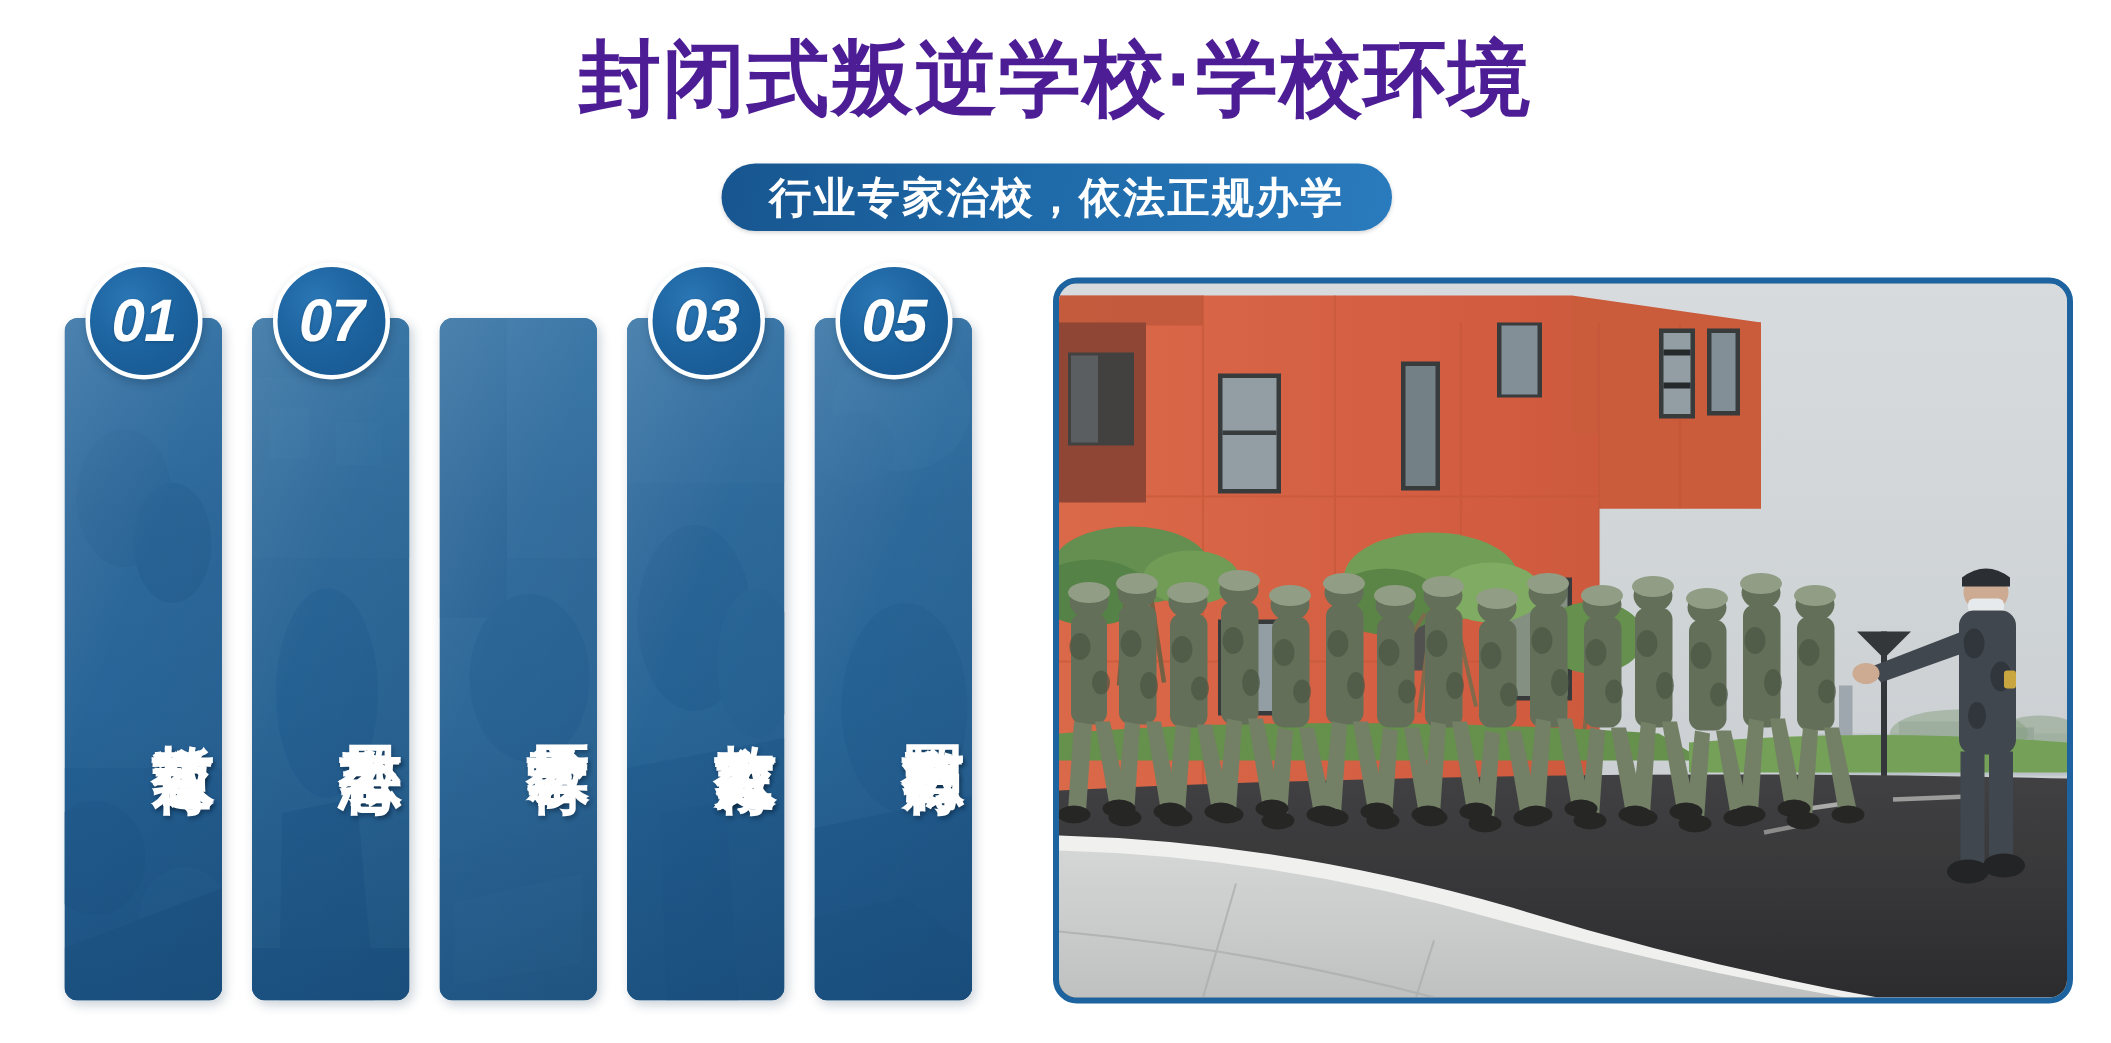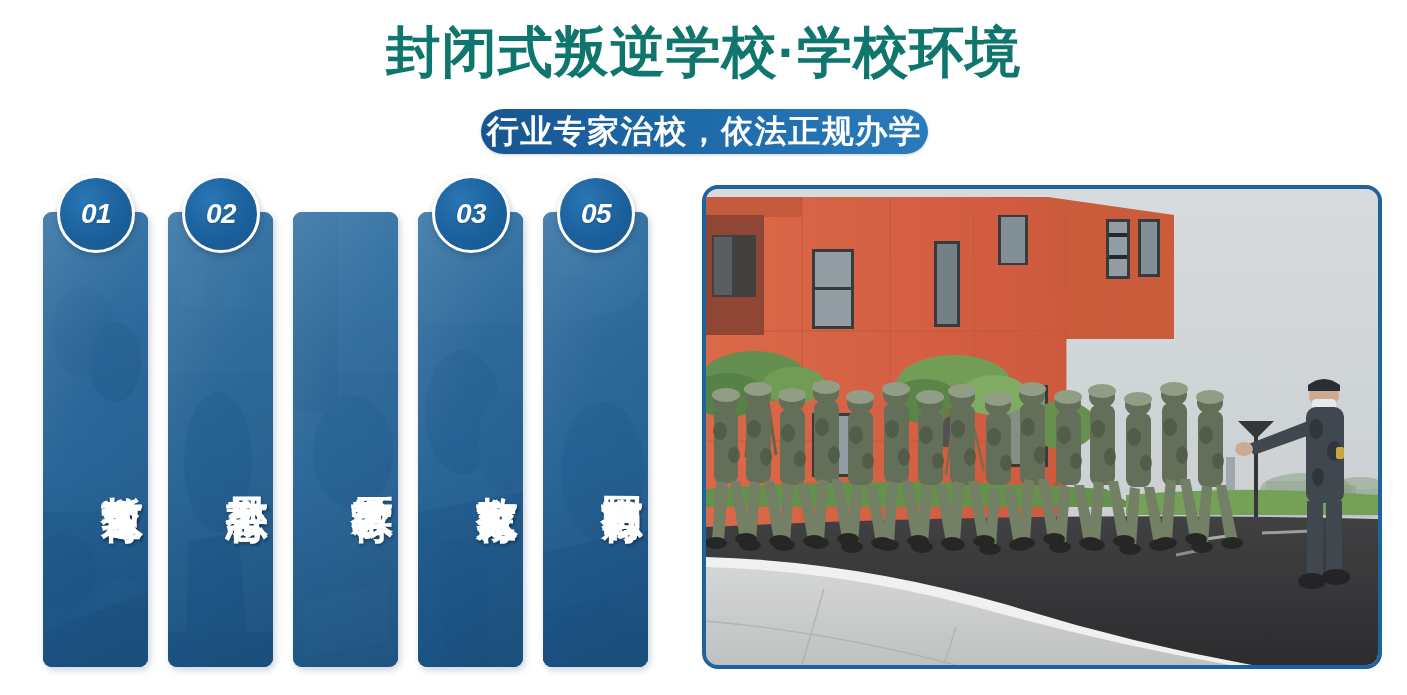--- a/index.html
+++ b/index.html
@@ -19,40 +19,40 @@
   .page-title {
     position: absolute;
     left: 0;
     top: 18px;
     width: 1407px;
     text-align: center;
     font-size: 55px;
     line-height: 68px;
     font-weight: 700;
     letter-spacing: 1px;
-    color: #0f766e;
+    color: #4c1d95;
     white-space: nowrap;
   }
 
   .subtitle-pill {
     position: absolute;
     left: 481px;
     top: 109px;
     width: 447px;
     height: 45px;
     border-radius: 23px;
     background: linear-gradient(100deg, #17558f 0%, #1e69a8 45%, #2a7bbd 100%);
     box-shadow: 0 1px 3px rgba(0,0,0,0.18);
     display: flex;
     align-items: center;
     justify-content: center;
   }
   .subtitle-pill-text {
     color: #ffffff;
-    font-size: 32px;
+    font-size: 28px;
     font-weight: 700;
     letter-spacing: 1.5px;
     line-height: 45px;
     white-space: nowrap;
   }
 
   
   .cards-wrap {
     position: absolute;
     left: 43px;
@@ -123,21 +123,21 @@
     border: 3px solid #ffffff;
     box-sizing: border-box;
     box-shadow: 1px 3px 6px rgba(20,50,80,0.30);
     display: flex;
     align-items: center;
     justify-content: center;
     z-index: 3;
   }
   .badge-num {
     color: #ffffff;
-    font-size: 28px;
+    font-size: 40px;
     font-weight: 700;
     line-height: 36px;
     letter-spacing: -0.5px;
     font-style: italic;
     text-shadow: 0 1px 2px rgba(10,40,70,0.35);
   }
 
   
   .photo-panel {
     position: absolute;
@@ -194,21 +194,21 @@
         <ellipse cx="50" cy="250" rx="34" ry="70" fill="#3b6d92"></ellipse>
         <path d="M20 330 L70 320 L82 455 L18 455 Z" fill="#35658a"></path>
         <rect x="0" y="420" width="105" height="35" fill="#2f5f85"></rect>
       </svg>
     </div>
     <div class="card-tint"></div>
     <div class="card-sheen"></div>
     <div class="card-label">早恋教育</div>
   </div>
   <div class="badge" style="left:139px;">
-    <span class="badge-num">02</span>
+    <span class="badge-num">07</span>
   </div>
 
   <div class="card" style="left:250px;">
     <div class="card-photo">
       <svg viewBox="0 0 105 455" preserveAspectRatio="xMidYMid slice" aria-hidden="true">
         <rect width="105" height="455" fill="#5f90ad"></rect>
         <rect x="0" y="0" width="45" height="200" fill="#527f9d"></rect>
         <rect x="45" y="0" width="60" height="160" fill="#6b9bb6"></rect>
         <ellipse cx="60" cy="240" rx="40" ry="56" fill="#4a7c9e"></ellipse>
         <path d="M0 360 L105 330 L105 455 L0 455 Z" fill="#5d8cab"></path>

